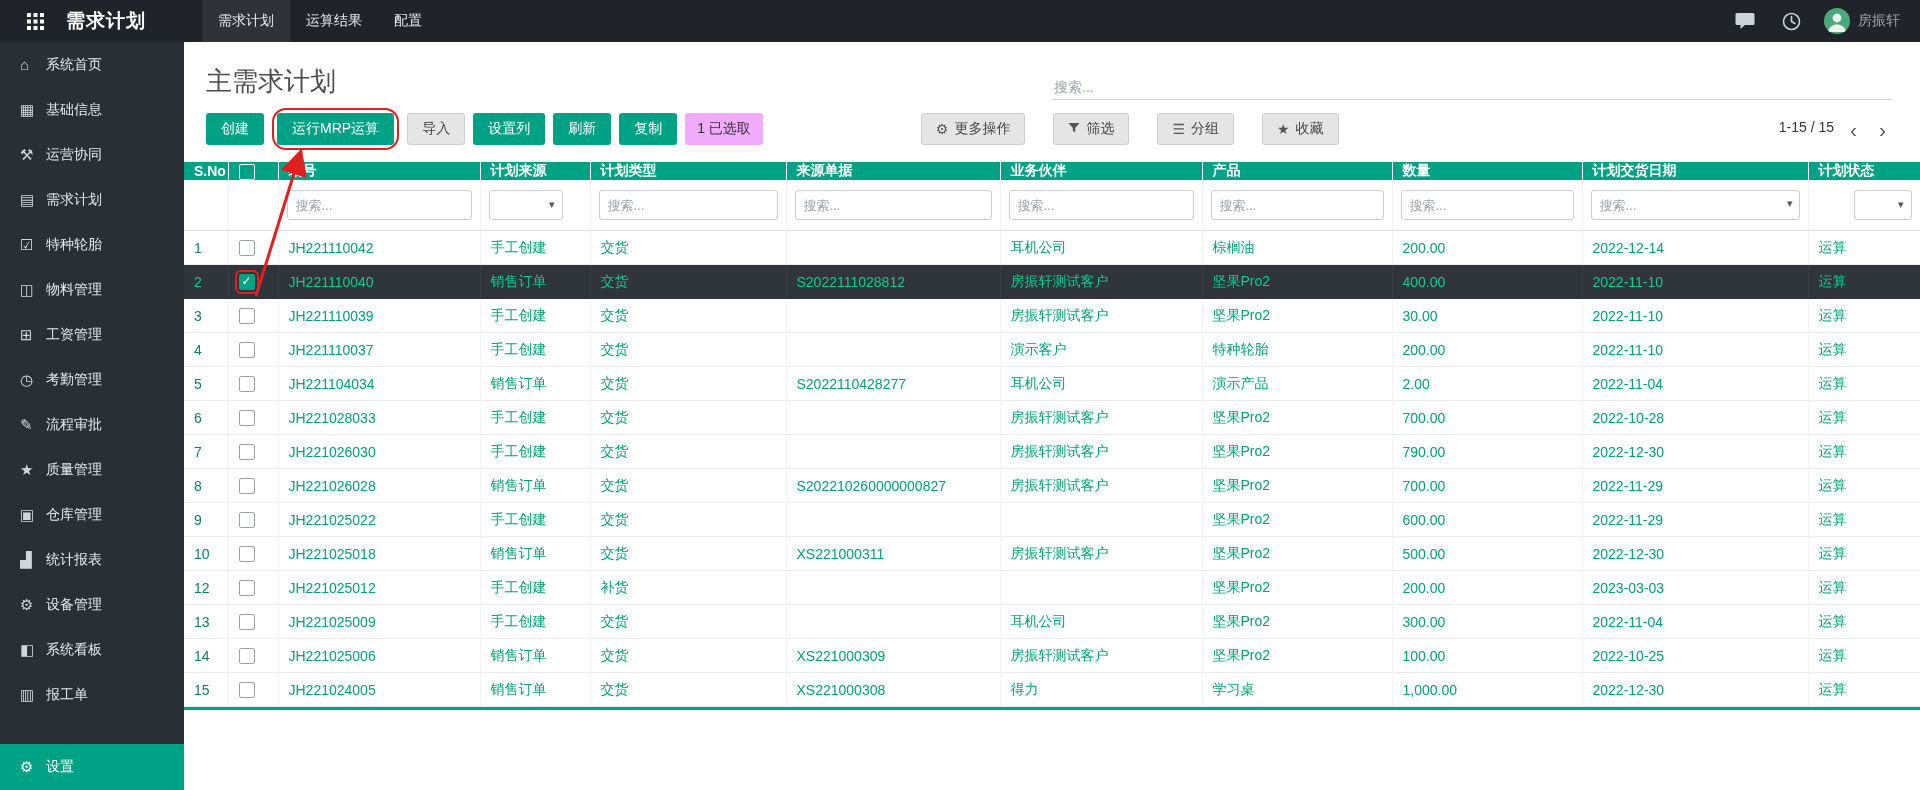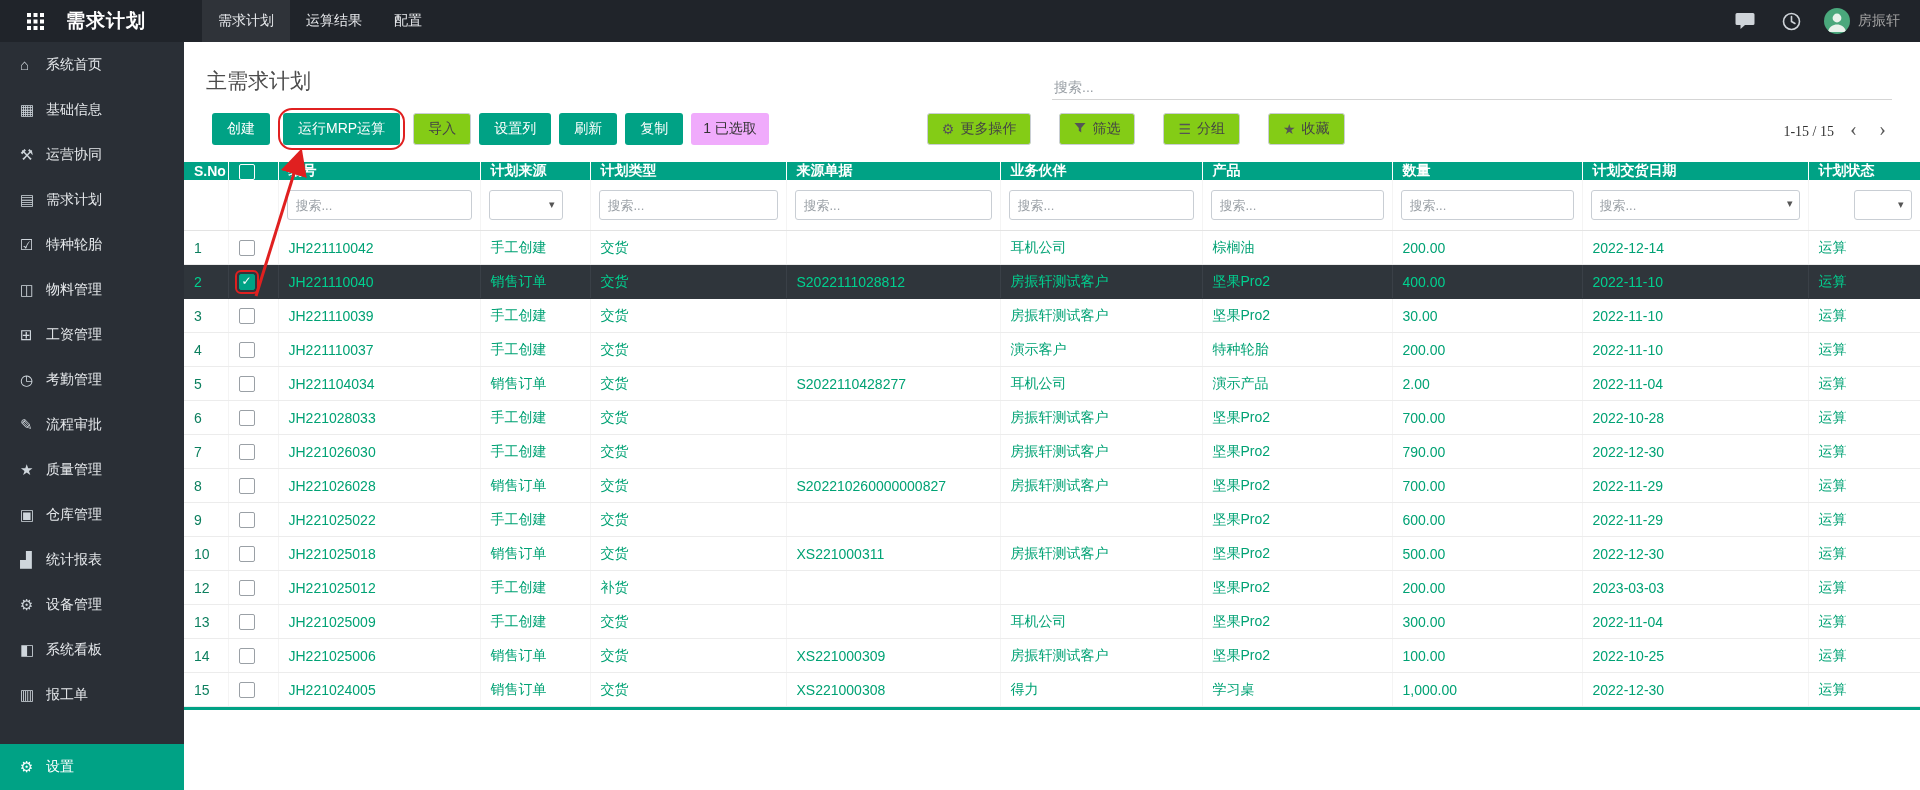--- a/index.html
+++ b/index.html
@@ -32,35 +32,35 @@
   .side-icon{width:26px;font-size:15px;color:#cfd6dc;display:inline-block;}
   .side-label{font-size:14px;}
   .side-settings{margin-top:auto;height:46px;display:flex;align-items:center;padding-left:20px;
                  background:var(--teal);color:#fff;cursor:pointer;}
   .side-settings .side-icon{color:#fff;}
 
   
   .main{position:absolute;left:184px;top:42px;width:1736px;height:748px;background:#fff;}
   .main-top{height:64px;display:flex;align-items:flex-end;justify-content:space-between;
             padding:10px 28px 6px 22px;}
-  .page-title{font-size:21px;color:#4c4c4c;align-self:center;margin-top:10px;}
+  .page-title{font-size:26px;color:#4c4c4c;align-self:center;margin-top:10px;}
   .global-search{width:840px;border:none;border-bottom:1px solid #d5d5d5;font-size:14px;
                  padding:4px 2px;color:#333;outline:none;background:transparent;}
   .global-search::placeholder{color:#9aa0a6;}
 
-  .toolbar{height:46px;display:flex;align-items:center;padding:0 28px 0 28px;gap:8px;}
+  .toolbar{height:46px;display:flex;align-items:center;padding:0 28px 0 22px;gap:8px;}
   .btn{height:32px;padding:0 14px;border-radius:3px;font-size:14px;display:inline-flex;
        align-items:center;gap:6px;border:1px solid transparent;cursor:pointer;white-space:nowrap;}
   .btn.teal{background:var(--teal);color:#fff;}
-  .btn.ghost{background:#84cc16;border-color:var(--border);color:#444;}
+  .btn.ghost{background:#e5e5e5;border-color:var(--border);color:#444;}
   .badge{background:#f0abfc;color:#333;height:32px;padding:0 12px;display:inline-flex;
          align-items:center;border-radius:3px;font-size:14px;}
   .anno-ring{border:2px solid var(--red);padding:3px;display:inline-flex;border-radius:14px;}
   .mid-group{display:flex;gap:28px;margin-left:150px;}
-  .pag{margin-left:auto;display:flex;align-items:flex-end;gap:10px;color:#333;font-size:14px;font-family:Liberation Serif, serif;}
+  .pag{margin-left:auto;display:flex;align-items:flex-start;gap:10px;color:#333;font-size:14px;}
   .pag-arrow{font-size:21px;color:#555;cursor:pointer;line-height:1;padding:0 6px;}
   .btn-ico{font-size:14px;color:#555;line-height:1;}
 
   
   .table-wrap{margin-top:10px;border-bottom:3px solid var(--teal);}
   table{border-collapse:collapse;table-layout:fixed;width:1736px;}
   thead th{background:var(--teal);color:#fff;font-weight:bold;font-size:14px;text-align:left;
            padding:0 10px;height:15px;border-right:1px solid rgba(255,255,255,.35);white-space:nowrap;
            overflow:hidden;}
   thead th:last-child{border-right:none;}

